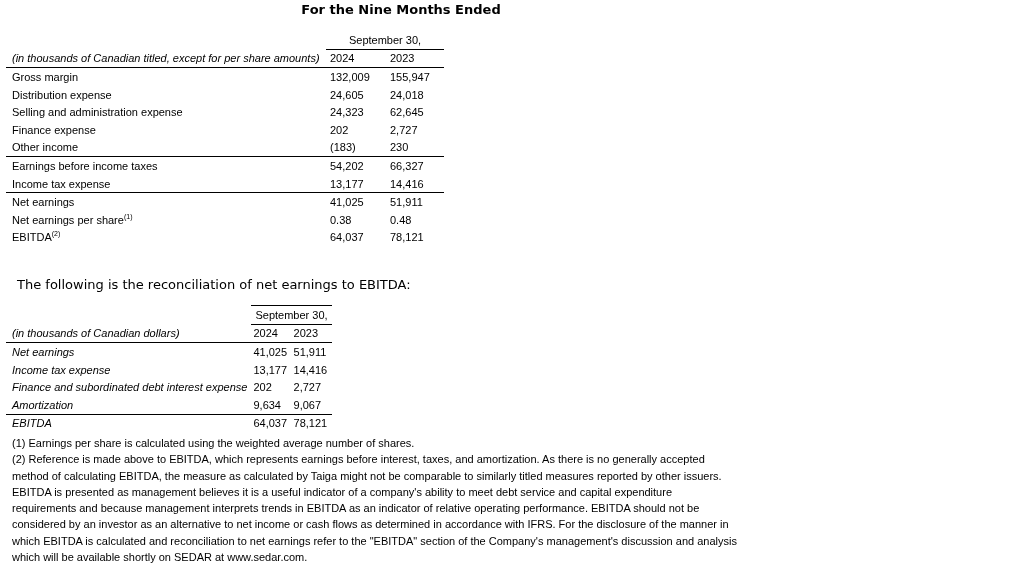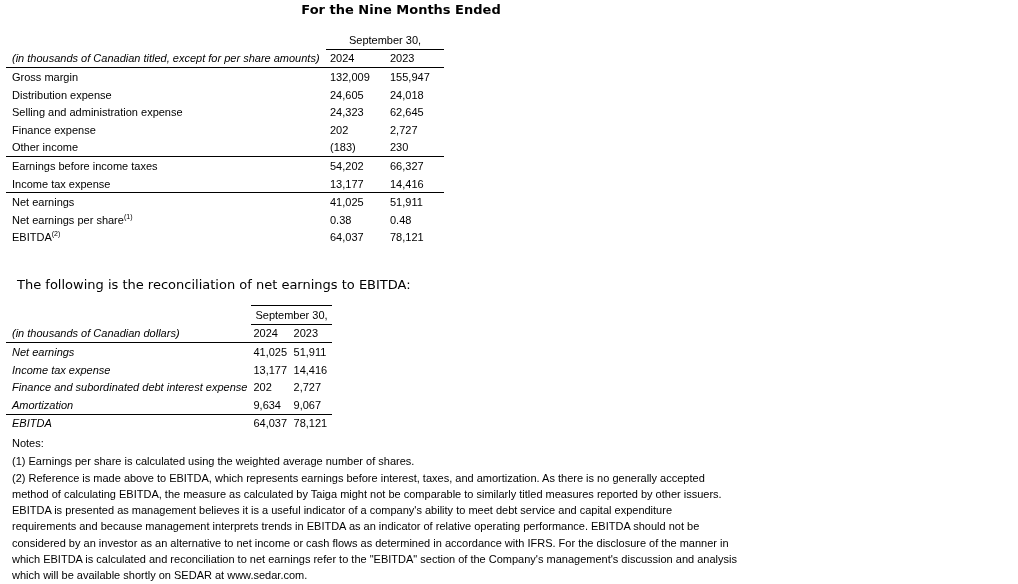--- a/index.html
+++ b/index.html
@@ -133,16 +133,15 @@
       </tr>
       <tr class="b-top">
         <td class="c1"><span>EBITDA</span></td>
         <td class="num c2">64,037</td>
         <td class="num c3">78,121</td>
       </tr>
     </tbody>
 </table>
 
 <div class="notes">
-  <p style="margin-bottom:2px">Notes:</p>
   <p style="margin-bottom:0">(1)  Earnings per share is calculated using the weighted average number of shares.</p>
   <p>(2)  Reference is made above to EBITDA, which represents earnings before interest, taxes, and amortization. As there is no generally accepted method of calculating EBITDA, the measure as calculated by Taiga might not be comparable to similarly titled measures reported by other issuers. EBITDA is presented as management believes it is a useful indicator of a company's ability to meet debt service and capital expenditure requirements and because management interprets trends in EBITDA as an indicator of relative operating performance. EBITDA should not be considered by an investor as an alternative to net income or cash flows as determined in accordance with IFRS. For the disclosure of the manner in which EBITDA is calculated and reconciliation to net earnings refer to the "EBITDA" section of the Company's management's discussion and analysis which will be available shortly on SEDAR at www.sedar.com.</p>
 </div>
 
 </body></html>

